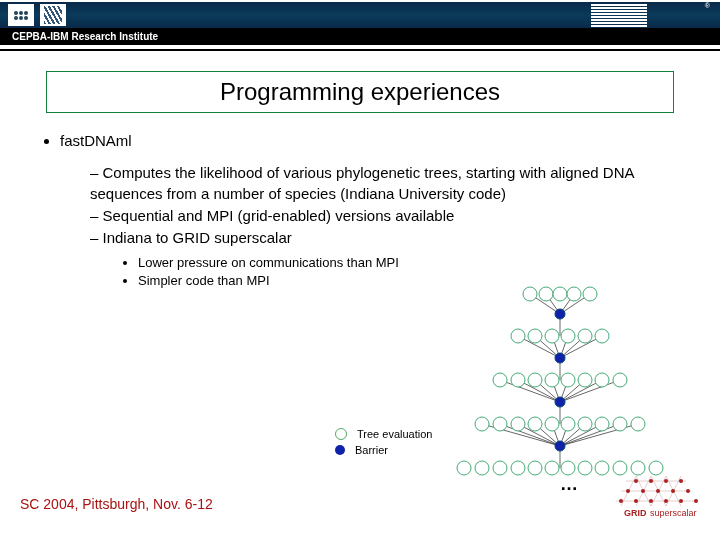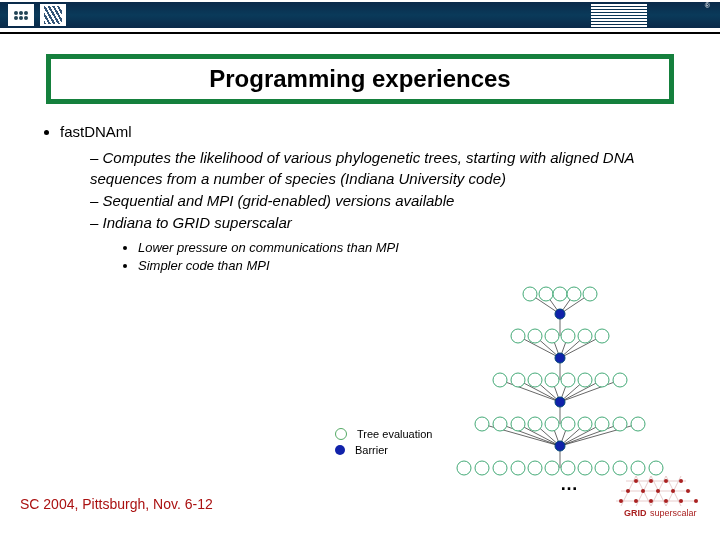--- a/index.html
+++ b/index.html
@@ -10,25 +10,25 @@
   .logo-box { width: 26px; height: 22px; background: #fff; display: inline-flex; align-items: center; justify-content: center; }
   .upc-dots { display: grid; grid-template-columns: repeat(3,4px); grid-template-rows: repeat(2,4px); gap: 1px; }
   .upc-dots span { background: #245; border-radius: 50%; }
   .bsc-stripes { width: 18px; height: 18px; background: repeating-linear-gradient(60deg,#357 0 2px,#fff 2px 4px); }
   .ibm { display: flex; flex-direction: column; gap: 1px; }
   .ibm-line { width: 56px; height: 2px; background: #fff; }
   .ibm-r { color: #fff; font-size: 7px; align-self: flex-start; margin-left: 58px; margin-top: -2px; }
   .header-black { background: #000; color: #fff; font-size: 10px; font-weight: bold; padding: 3px 12px; }
   .header-rule { height: 2px; background: #000; margin-top: 4px; }
 
-  .title-box { margin: 20px 46px 0 46px; border: 5px solid #15803d; text-align: center; padding: 6px 0; font-size: 24px; font-weight: bold; }
+  .title-box { margin: 20px 46px 0 46px; border: 1px solid #15803d; text-align: center; padding: 6px 0; font-size: 24px; }
 
   .content { padding: 18px 20px 0 30px; font-size: 15px; line-height: 1.35; }
   ul.b1 { list-style: disc; padding-left: 30px; }
-  ul.b2 { list-style: none; padding-left: 30px; margin-top: 6px; font-style: italic; }
+  ul.b2 { list-style: none; padding-left: 30px; margin-top: 12px; }
   ul.b2 > li::before { content: "– "; }
   ul.b2 > li { margin-top: 2px; }
   ul.b3 { list-style: disc; padding-left: 48px; font-size: 13px; margin-top: 6px; }
 
   .legend { position: absolute; left: 335px; top: 428px; font-size: 11px; }
   .legend div { display: flex; align-items: center; gap: 10px; margin-bottom: 4px; }
   .circ-open { width: 12px; height: 12px; border: 1px solid #5a6; border-radius: 50%; }
   .circ-fill { width: 10px; height: 10px; background: #12a; border-radius: 50%; }
 
   .diagram { position: absolute; right: 40px; top: 280px; width: 240px; height: 210px; }
@@ -64,20 +64,21 @@
           <div class="ibm-line"></div>
           <div class="ibm-line"></div>
         <div class="ibm-line"></div>
           <div class="ibm-line"></div>
           <div class="ibm-line"></div>
           <div class="ibm-line"></div>
       </div>
       <span class="ibm-r">®</span>
     </div>
   </div>
+  <div class="header-black">CEPBA-IBM Research Institute</div>
   <div class="header-rule"></div>
 </div>
 
 <div class="title-box">Programming experiences</div>
 
 <div class="content">
   <ul class="b1">
     <li>
       <span>fastDNAml</span>
       <ul class="b2">

